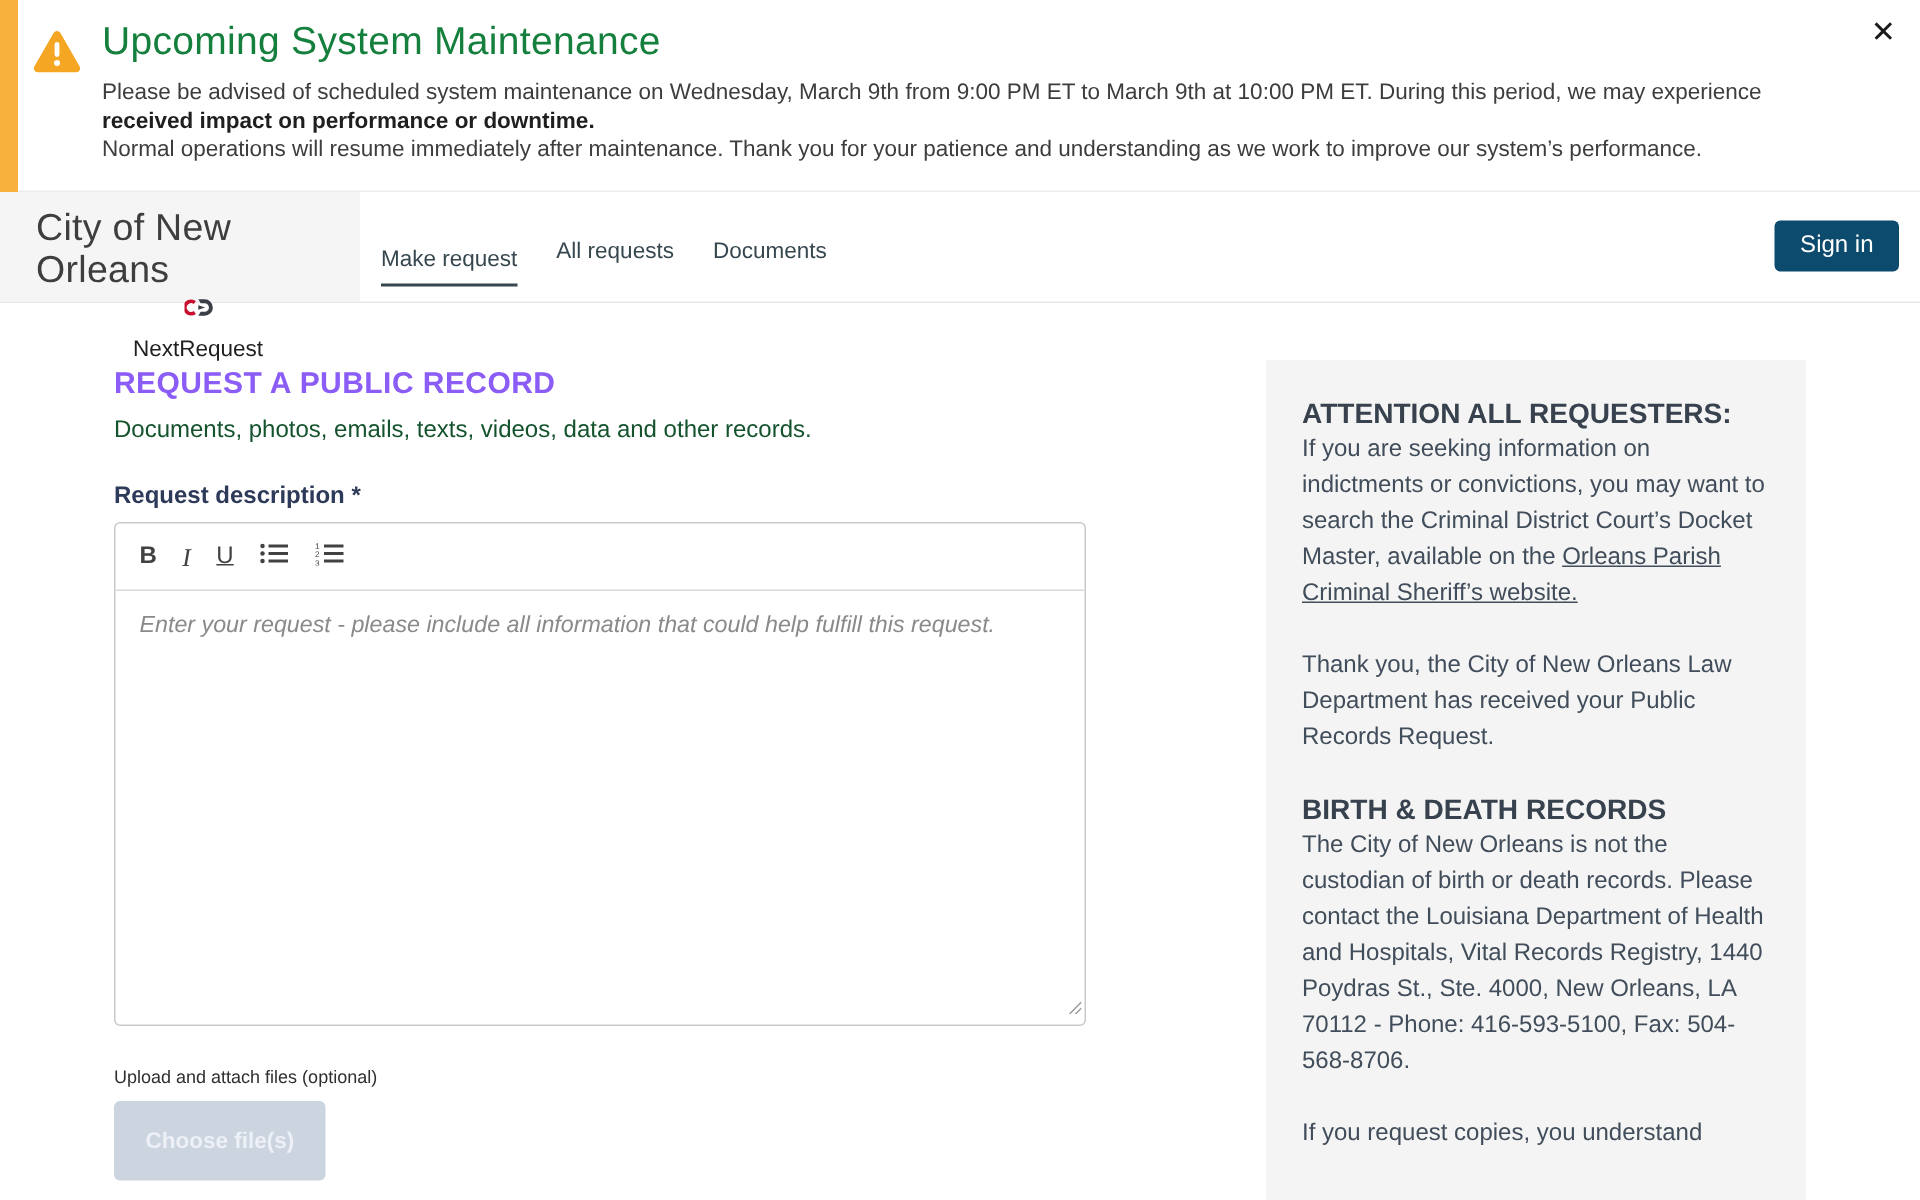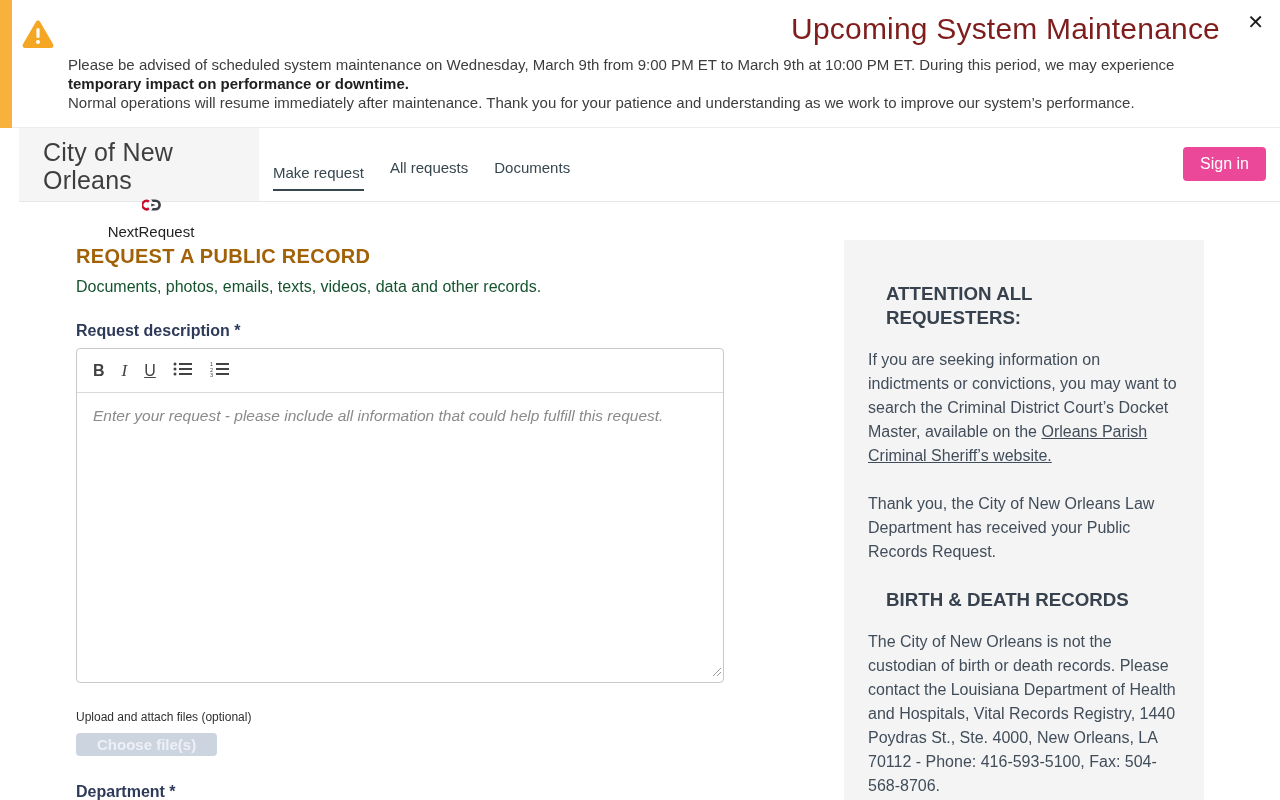--- a/index.html
+++ b/index.html
@@ -22,39 +22,39 @@
   .banner-stripe {
     position: absolute; left: 0; top: 0;
     width: 12px; height: 128px;
     background: #f8b13c;
   }
   .banner-warning {
     position: absolute; left: 22px; top: 20px;
   }
   .banner-title {
     margin: 0 0 9px 0;
-    font-size: 30px; font-weight: 400;
-    color: #7f1d1d; letter-spacing: 0.2px; text-align: right;
+    font-size: 26px; font-weight: 400;
+    color: #15803d; letter-spacing: 0.2px;
   }
   .banner-text {
     margin: 0; font-size: 15px; line-height: 19px; color: #3d3d3d;
   }
   .banner-text strong { color: #1f1f1f; }
   .banner-close {
     position: absolute; right: 16px; top: 12px;
     font-size: 20px; font-weight: 700; color: #1a1a1a;
     cursor: pointer; line-height: 1;
   }
 
   
   .header {
     position: relative;
     height: 74px; background: #ffffff;
     border-bottom: 1px solid #e7e7e7;
-    display: flex; align-items: stretch; margin-left: 19px;
+    display: flex; align-items: stretch;
   }
   .logo-block {
     width: 240px; background: #f5f5f5;
     padding: 11px 0 0 24px;
   }
   .org-name {
     font-size: 25px; font-weight: 300; color: #3e3e3e;
     letter-spacing: 0.2px; line-height: 1.1;
   }
   .product-row {
@@ -68,36 +68,36 @@
   .nav-link {
     font-size: 15px; color: #37474f; cursor: pointer;
     padding: 25px 0 20px 0;
   }
   .nav-link.active {
     border-bottom: 2px solid #37474f;
     padding-bottom: 8px;
   }
   .signin-btn {
     position: absolute; right: 14px; top: 19px;
-    background: #ec4899; color: #ffffff;
+    background: #0c4a6e; color: #ffffff;
     border: none; border-radius: 4px;
     font-size: 16px; font-family: inherit;
     padding: 8px 17px; cursor: pointer;
   }
 
   
   .page {
     display: flex; align-items: flex-start;
     padding: 38px 76px 0 76px;
   }
   .main-col { width: 648px; }
   .form-title {
     margin: 5px 0 10px 0;
     font-size: 20px; font-weight: 700;
-    color: #a16207; letter-spacing: 0.3px;
+    color: #8b5cf6; letter-spacing: 0.3px;
   }
   .form-subtitle { margin: 0 0 26px 0; font-size: 16px; color: #14532d; }
   .field-label {
     font-size: 16px; font-weight: 700; color: #2e3a59;
     margin-bottom: 8px;
   }
 
   
   .editor {
     border: 1px solid #c9c9c9; border-radius: 4px;
@@ -122,50 +122,50 @@
   }
   .resize-handle { position: absolute; right: 2px; bottom: 2px; }
 
   .upload-label { margin-top: 27px; font-size: 12px; color: #2f2f2f; }
   .choose-btn {
     margin-top: 9px;
     display: inline-block;
     background: #ccd4e0; color: #edf0f6;
     font-size: 15px; font-weight: 700; font-family: inherit;
     border: none; border-radius: 4px;
-    padding: 3px 21px; cursor: pointer;
+    padding: 18px 21px; cursor: pointer;
   }
   .dept-label { margin-top: 27px; }
 
   
   .sidebar {
     width: 360px; margin-left: 120px;
     background: #f4f4f4;
     padding: 24px;
     font-size: 16px; line-height: 24px; color: #414d5a;
   }
-  .sb-heading { font-weight: 700; color: #37424e; margin: 18px; }
+  .sb-heading { font-weight: 700; color: #37424e; margin: 0; }
   .sidebar p { margin: 0 0 24px 0; }
   .sb-link { color: #414d5a; text-decoration: underline; cursor: pointer; }
   .sb-last { margin-bottom: 0; }
 </style>
 </head>
 <body>
 
 <div class="banner">
   <div class="banner-stripe"></div>
   <span class="banner-warning">
     <svg width="32" height="29" viewBox="0 0 32 29">
       <path d="M13.8 1.9 L0.9 24.3 a2.5 2.5 0 0 0 2.2 3.8 h25.8 a2.5 2.5 0 0 0 2.2 -3.8 L18.2 1.9 a2.5 2.5 0 0 0 -4.4 0 Z" fill="#f5a623"></path>
       <rect x="14.4" y="8" width="3.2" height="10" rx="1.6" fill="#ffffff"></rect>
       <circle cx="16" cy="22" r="2" fill="#ffffff"></circle>
     </svg>
   </span>
   <h1 class="banner-title">Upcoming System Maintenance</h1>
-  <p class="banner-text"><span>Please be advised of scheduled system maintenance on Wednesday, March 9th from 9:00 PM ET to March 9th at 10:00 PM ET. During this period, we may experience </span><strong>temporary impact on performance or downtime</strong><strong>.</strong><br>
+  <p class="banner-text"><span>Please be advised of scheduled system maintenance on Wednesday, March 9th from 9:00 PM ET to March 9th at 10:00 PM ET. During this period, we may experience </span><strong>received impact on performance or downtime</strong><strong>.</strong><br>
   <span>Normal operations will resume immediately after maintenance. Thank you for your patience and understanding as we work to improve our system’s performance.</span></p>
   <span class="banner-close">✕</span>
 </div>
 
 <div class="header">
   <div class="logo-block">
     <div class="org-name">City of New Orleans</div>
     <div class="product-row">
       <span>
         <svg width="19" height="14" viewBox="0 0 19 14">

